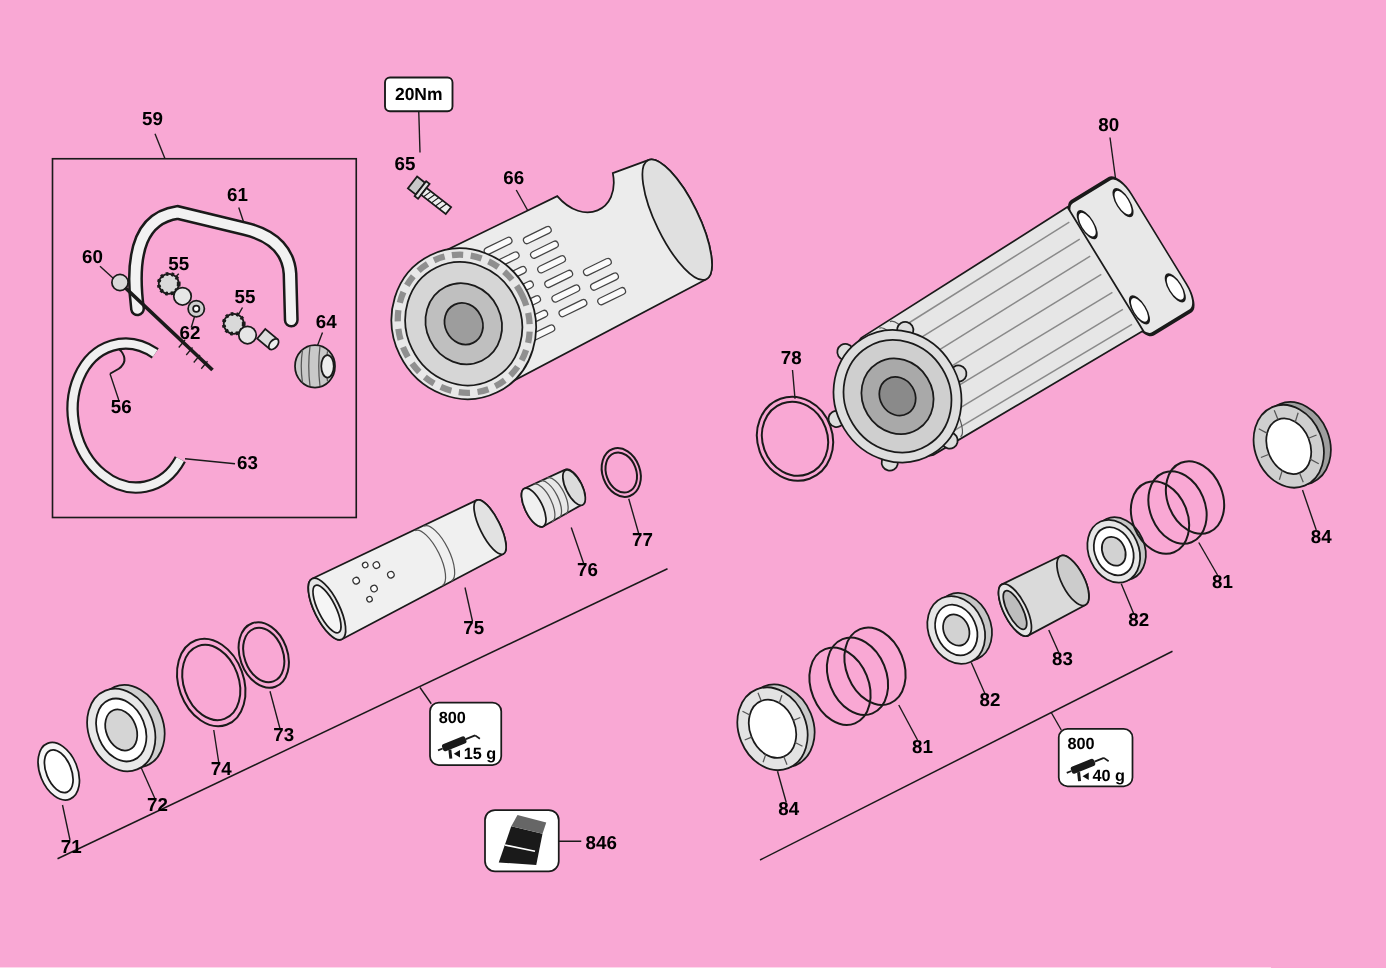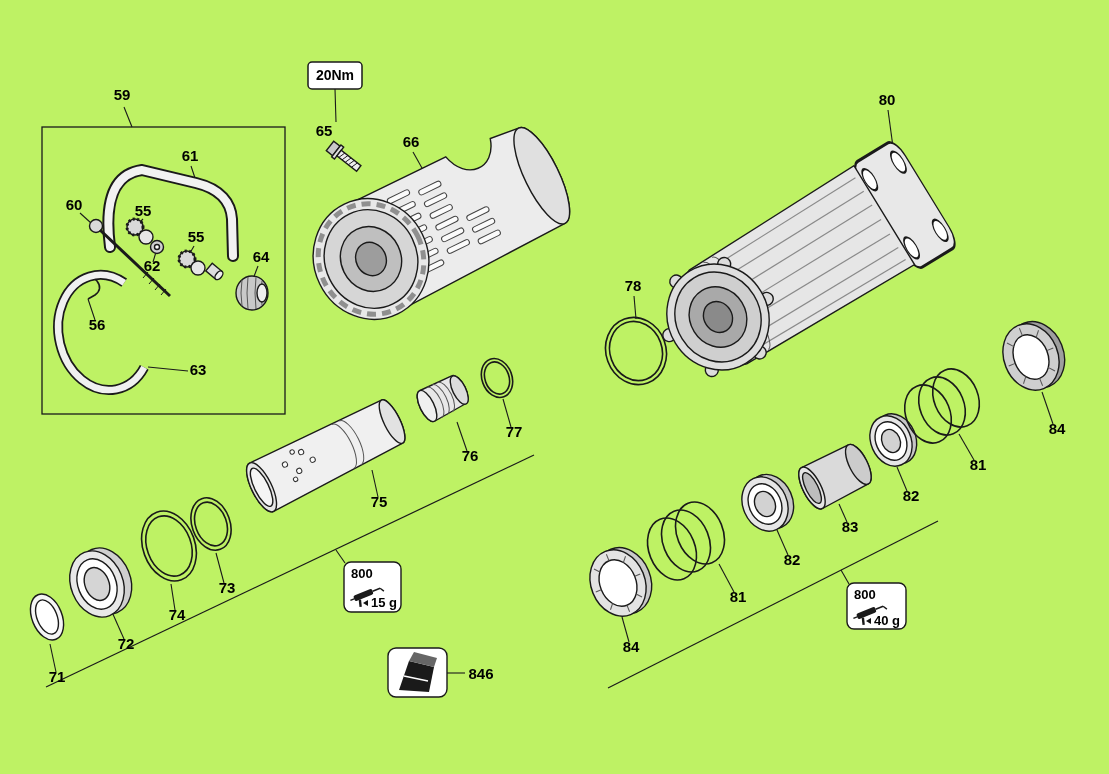--- a/index.html
+++ b/index.html
@@ -1,16 +1,16 @@
 <!DOCTYPE html>
 <html><head>
 <meta charset="utf-8">
 <style>
   html,body { margin:0; padding:0; background:#fff; }
-  .canvas { position:relative; width:1109px; height:774px; background:#bef264; overflow:hidden; }
+  .canvas { position:relative; width:1109px; height:774px; background:#f9a8d4; overflow:hidden; }
   svg { display:block; }
   .st   { stroke:#1a1a1a; stroke-width:1.4; }
   .nf   { stroke:#1a1a1a; stroke-width:1.4; fill:none; }
   .thin { stroke:#555; stroke-width:1; fill:none; }
   .leaders line { stroke:#1a1a1a; stroke-width:1.1; }
   .axis  { stroke:#1a1a1a; stroke-width:1.2; }
   .part-label { font: bold 15px "Liberation Sans", sans-serif; fill:#000; text-anchor:middle; }
   .box-label  { font: bold 14px "Liberation Sans", sans-serif; fill:#000; text-anchor:middle; }
   .small-label{ font: bold 13px "Liberation Sans", sans-serif; fill:#000; }
 </style>

